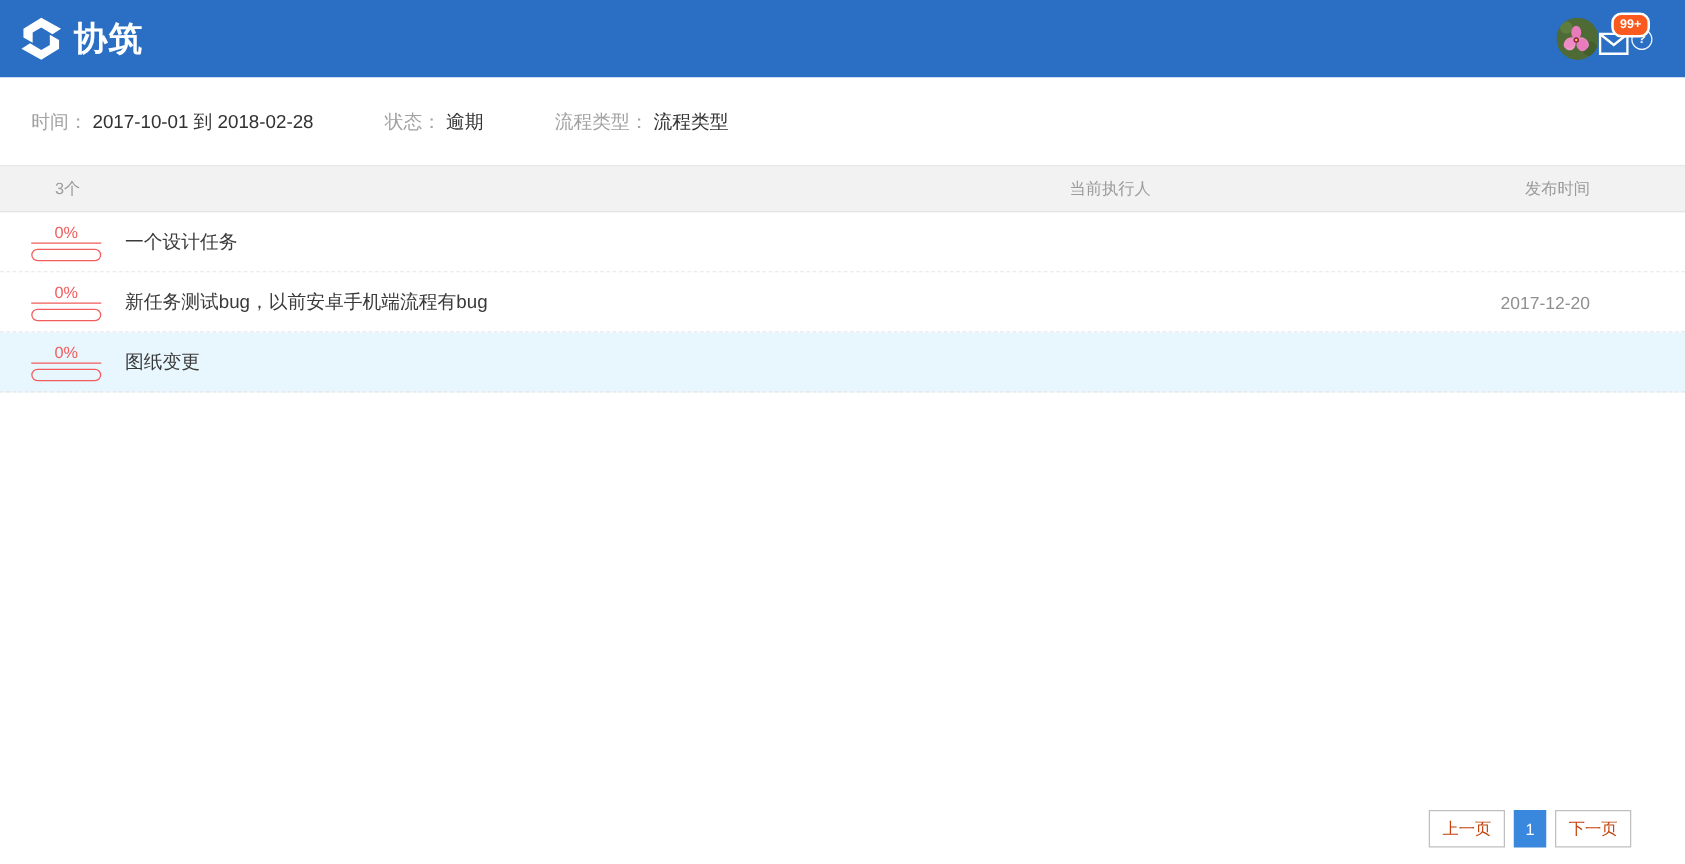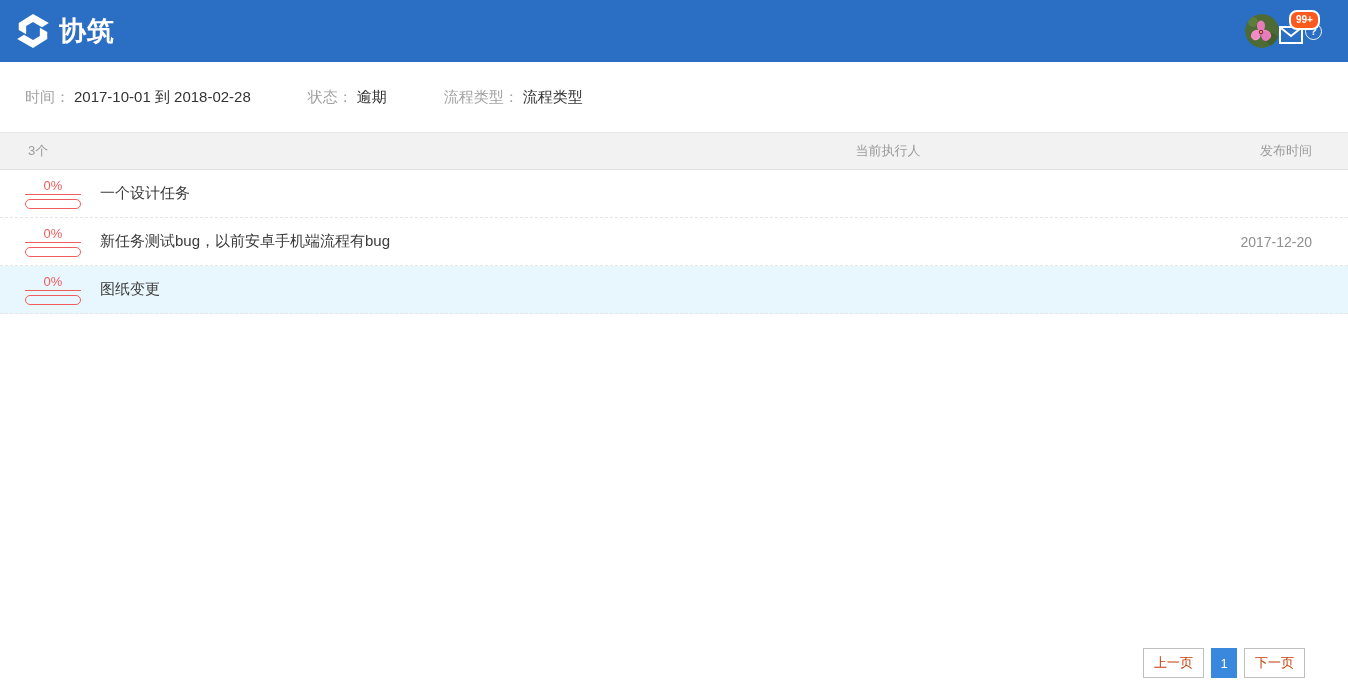--- a/index.html
+++ b/index.html
@@ -80,23 +80,23 @@
   .table-head {
     height: 38px;
     background: #f2f2f2;
     border-top: 1px solid #e7e7e7;
     border-bottom: 1px solid #e0e0e0;
     display: flex;
     align-items: center;
     font-size: 13px;
     color: #9b9b9b;
   }
-  .col-main { flex: 1; padding-left: 28px; display: flex; align-items: center; }
+  .col-main { flex: 1; padding-left: 44px; display: flex; align-items: center; }
   .col-exec { width: 360px; text-align: center; }
-  .col-date { width: 280px; text-align: right; padding-right: 36px; }
+  .col-date { width: 280px; text-align: right; padding-right: 76px; }
 
   .task-row {
     height: 48px;
     display: flex;
     align-items: center;
     border-bottom: 1px dashed #e6e6e6;
     background: #ffffff;
     cursor: pointer;
   }
   .task-row.highlight { background: #e8f6fe; }

